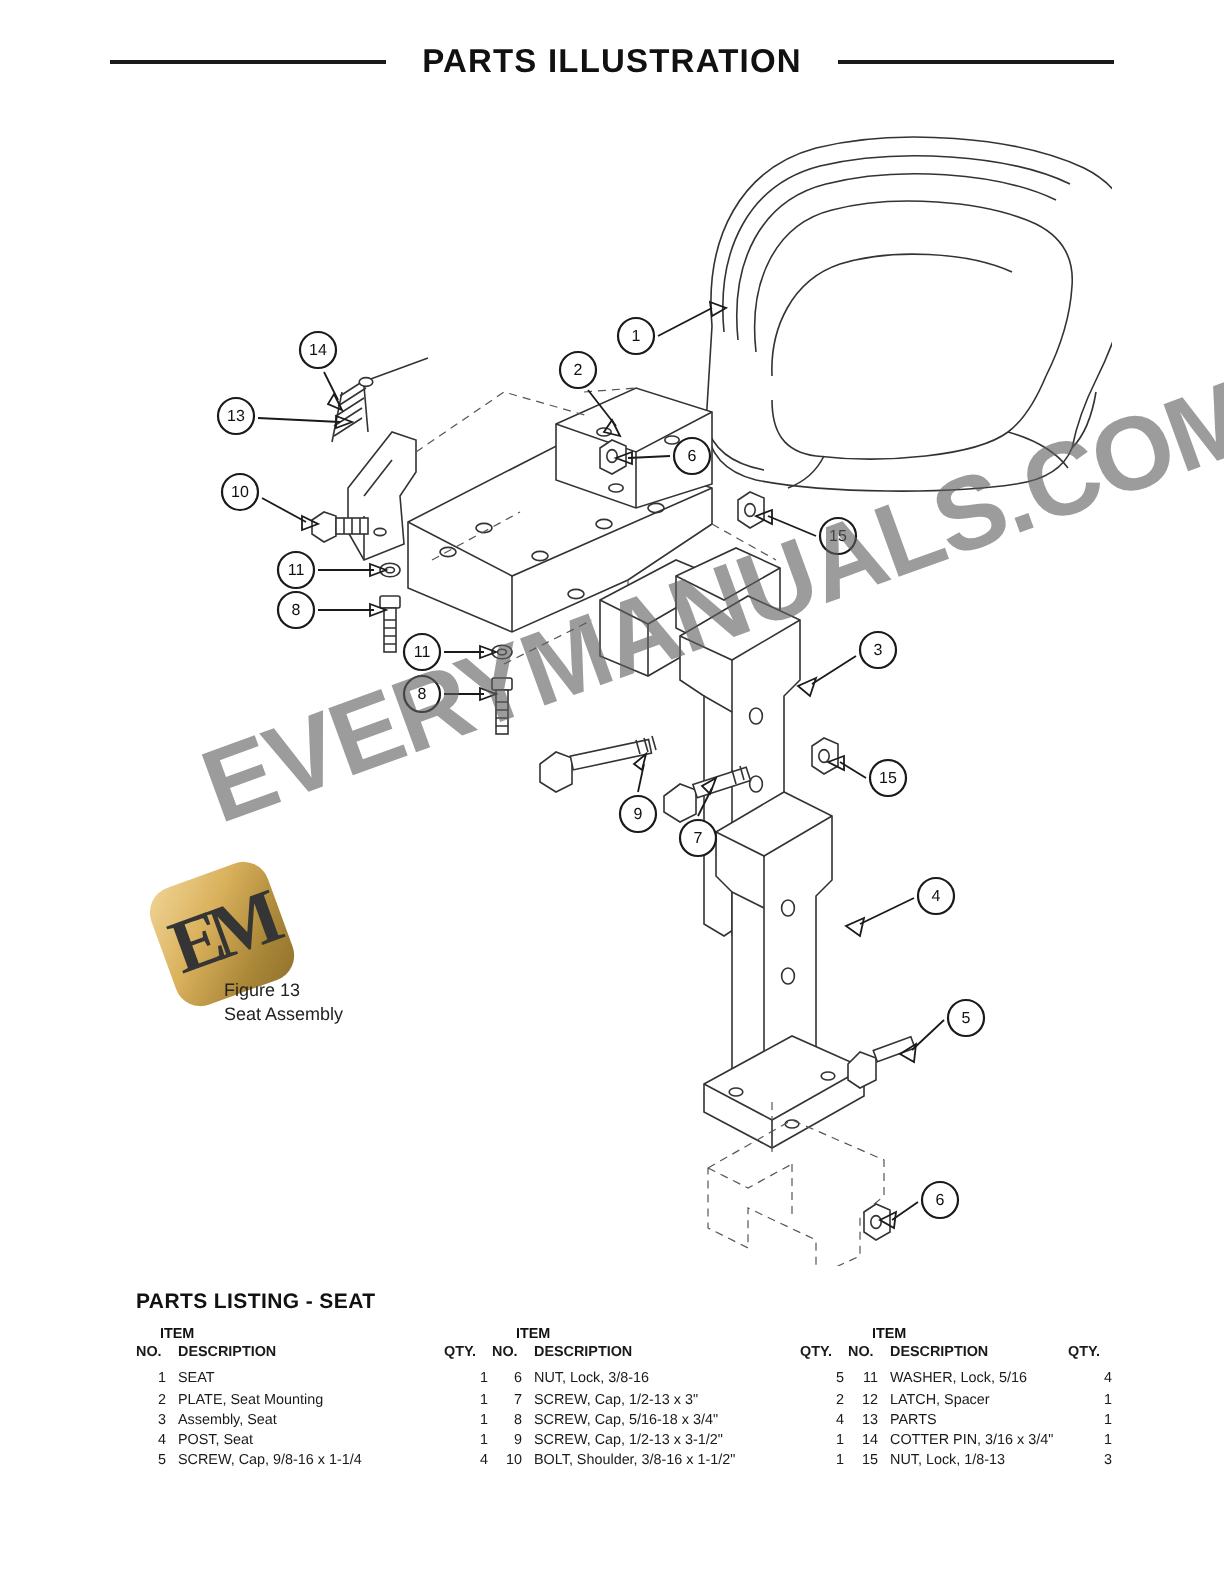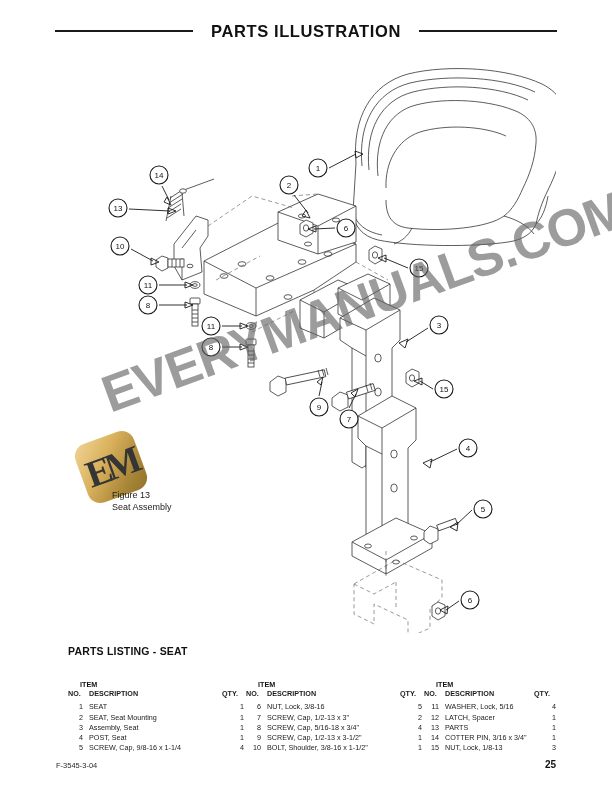--- a/index.html
+++ b/index.html
@@ -115,21 +115,21 @@
   .parts-listing {
     position: absolute;
     left: 68px;
     top: 645px;
     width: 490px;
   }
   .listing-title {
     font-size: 10.5px;
     font-weight: bold;
     letter-spacing: 0.2px;
-    margin-bottom: 23px;
+    margin-bottom: 5px;
     color: #111;
   }
   .listing-columns {
     display: flex;
     gap: 0;
   }
   .listing-col { flex: 0 0 auto; }
   .listing-col.col-0 { width: 178px; }
   .listing-col.col-1 { width: 178px; }
   .listing-col.col-2 { width: 134px; }
@@ -522,21 +522,21 @@
           <span class="ch-desc">DESCRIPTION</span>
           <span class="ch-qty">QTY.</span>
         </div>
         <div class="part-row">
           <span class="p-no">1</span>
           <span class="p-desc">SEAT</span>
           <span class="p-qty">1</span>
         </div>
         <div class="part-row">
           <span class="p-no">2</span>
-          <span class="p-desc">SEAT, Seat Mounting</span>
+          <span class="p-desc">PLATE, Seat Mounting</span>
           <span class="p-qty">1</span>
         </div>
         <div class="part-row">
           <span class="p-no">3</span>
           <span class="p-desc">Assembly, Seat</span>
           <span class="p-qty">1</span>
         </div>
         <div class="part-row">
           <span class="p-no">4</span>
           <span class="p-desc">POST, Seat</span>
@@ -613,18 +613,14 @@
         <div class="part-row">
           <span class="p-no">15</span>
           <span class="p-desc">NUT, Lock, 1/8-13</span>
           <span class="p-qty">3</span>
         </div>
       </div>
 
     </div>
   </div>
 
-  <div class="page-footer">
-    <span class="doc-code">F-3545-3-04</span>
-    <span class="page-number">25</span>
-  </div>
 
 </div>
 
 </body></html>

